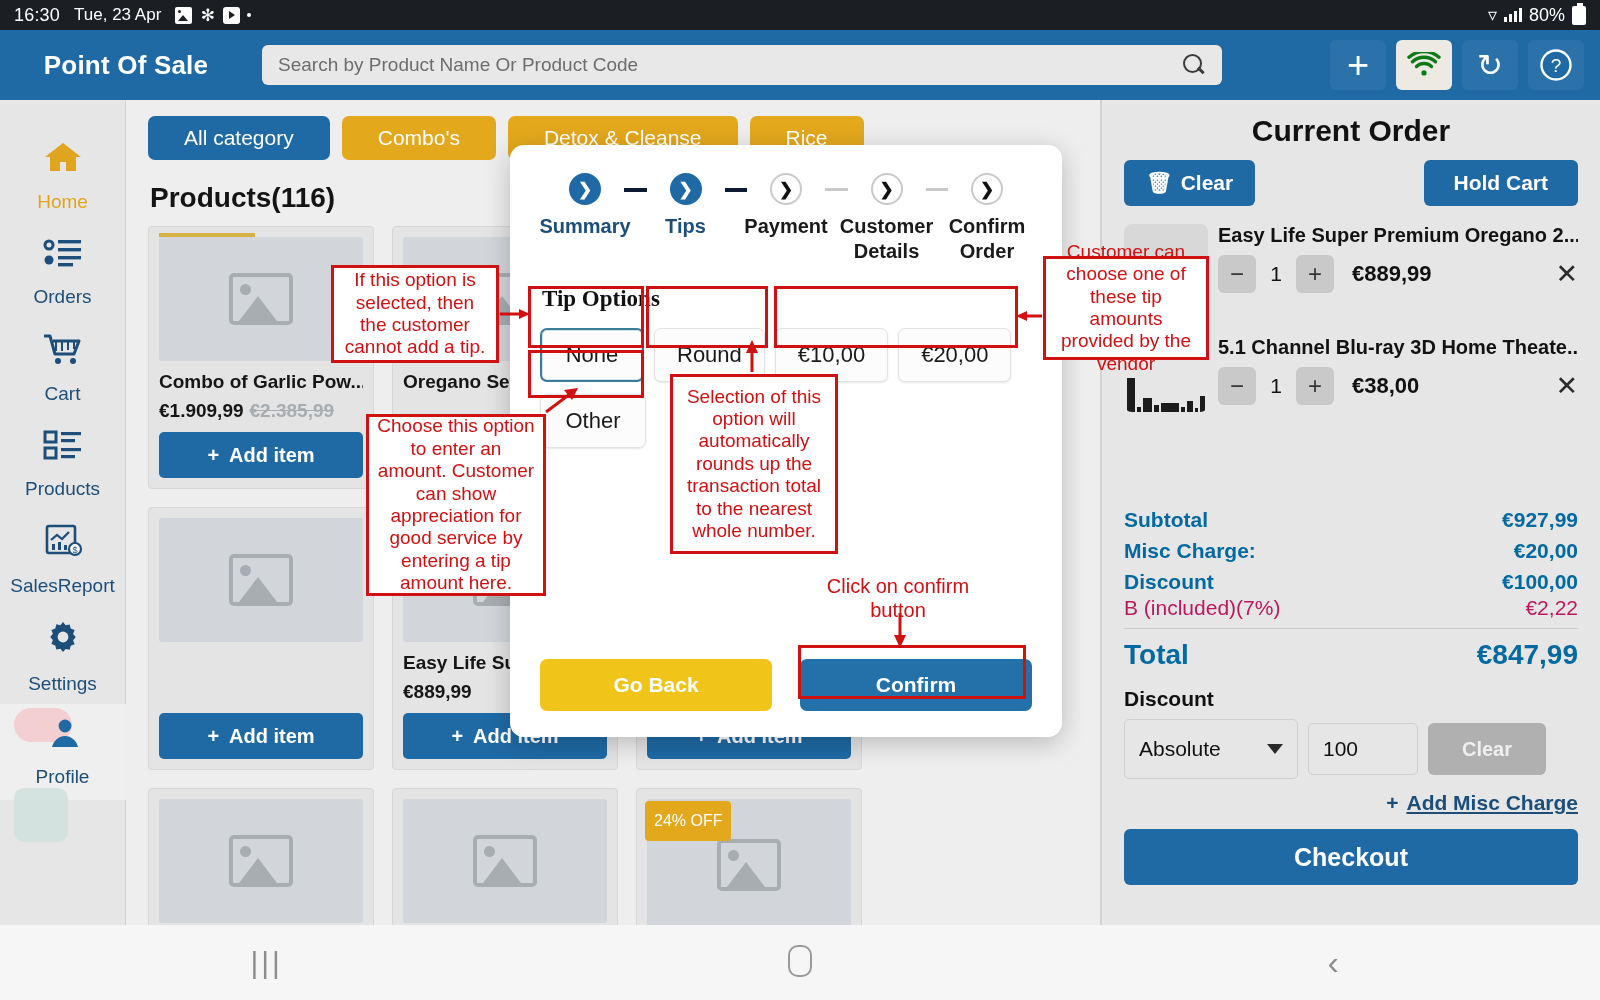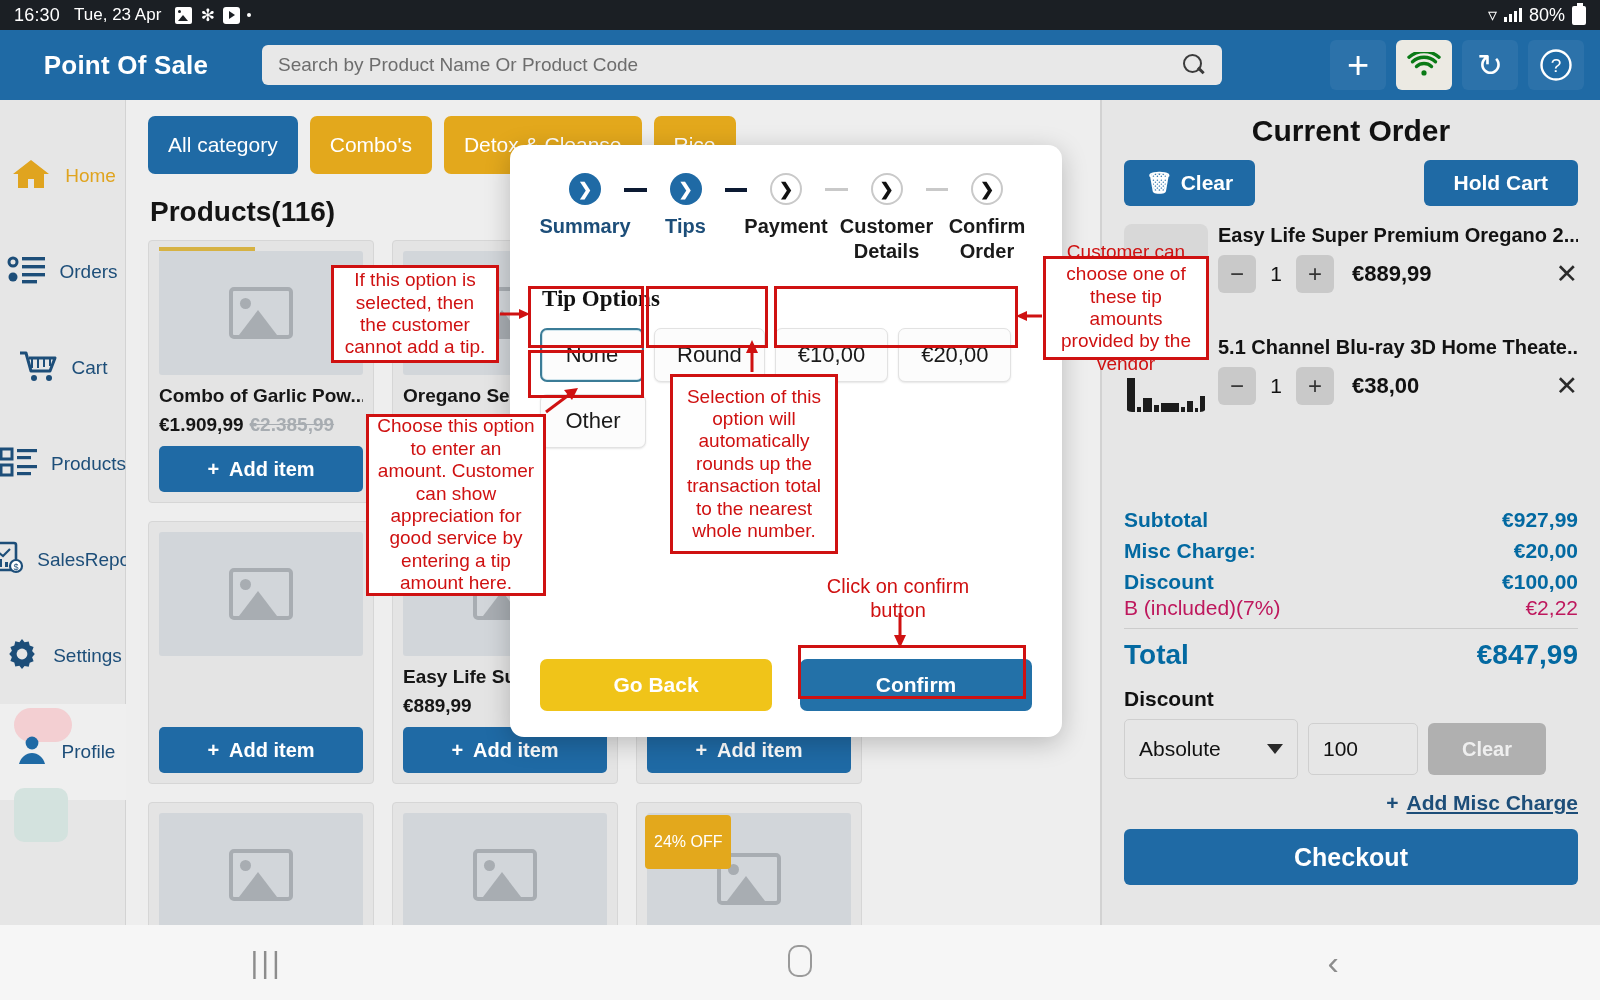--- a/index.html
+++ b/index.html
@@ -92,21 +92,21 @@
   .hdr-btn.sync { font-size: 31px; }
   .hdr-btn.help { font-size: 34px; }
 
   
   .rail {
     position: absolute; left: 0; top: 100px; width: 126px; height: 825px;
     background: #e6e6e6; border-right: 1px solid #d3d3d3;
     display: flex; flex-direction: column; align-items: center; padding-top: 28px;
   }
   .rail-item {
-    width: 126px; height: 96px; display: flex; flex-direction: row;
+    width: 126px; height: 96px; display: flex; flex-direction: column;
     align-items: center; justify-content: center; gap: 12px;
     color: #1d4e79; font-size: 19px;
   }
   .rail-item.active { color: #e0a41f; }
   .rail-item.active .rail-ico { color: #e0a41f; }
   .rail-ico { color: #1d4e79; display: block; }
   .rail-item.profile { position: relative; background: #efefef; }
   .rail-item.profile::before {
     content:""; position:absolute; left:14px; top:4px; width:58px; height:34px;
     background:#f3c9cc; border-radius:17px; opacity:.85;
@@ -117,21 +117,21 @@
   }
   .rail-item.profile .rail-ico, .rail-item.profile .rail-lbl { position: relative; z-index: 2; }
 
   
   .catalog {
     position: absolute; left: 126px; top: 100px; width: 974px; height: 825px;
     background: #eeeeee; padding: 16px 0 0 22px; overflow: hidden;
   }
   .cat-tabs { display: flex; gap: 12px; align-items: flex-start; }
   .cat-tab {
-    height: 58px; padding: 0 20px; border-radius: 7px; background: #e3a81c;
+    height: 44px; padding: 0 36px; border-radius: 7px; background: #e3a81c;
     color: #ffffff; font-size: 21px; display: flex; align-items: center;
     white-space: nowrap;
   }
   .cat-tab.selected { background: #1f6aa5; }
   .products-title {
     margin: 22px 0 12px 2px; font-size: 28px; font-weight: bold; color: #141414;
   }
   .grid { display: flex; flex-wrap: wrap; gap: 18px; }
   .pcard {
     width: 226px; background: #e4e4e4; border: 1px solid #d6d6d6; border-radius: 4px;
@@ -155,21 +155,21 @@
   .pname { font-size: 19px; font-weight: bold; color: #161616; margin-bottom: 7px; white-space: nowrap; overflow: hidden; }
   .pprice { font-size: 19px; font-weight: bold; color: #161616; margin-bottom: 10px; }
   .pprice s { color: #a7acb1; font-weight: bold; margin-left: 6px; }
   .add-btn {
     height: 46px; background: #1f6aa5; color: #fff; border-radius: 5px;
     display: flex; align-items: center; justify-content: center; gap: 10px;
     font-size: 20px; font-weight: bold;
   }
   .off-badge {
     position: absolute; left: 8px; top: 12px; background: #e3a81c; color: #fff;
-    font-size: 16px; padding: 18px 9px; border-radius: 4px; z-index: 3;
+    font-size: 16px; padding: 11px 9px; border-radius: 4px; z-index: 3;
   }
 
   
   .order {
     position: absolute; left: 1100px; top: 100px; width: 500px; height: 825px;
     background: #e6e6e6; border-left: 2px solid #d2d2d2; padding: 14px 22px;
   }
   .order-title { text-align: center; font-size: 30px; font-weight: bold; color: #111; margin-bottom: 12px; }
   .order-actions { display: flex; justify-content: space-between; align-items: center; margin-bottom: 18px; }
   .btn-clear {

